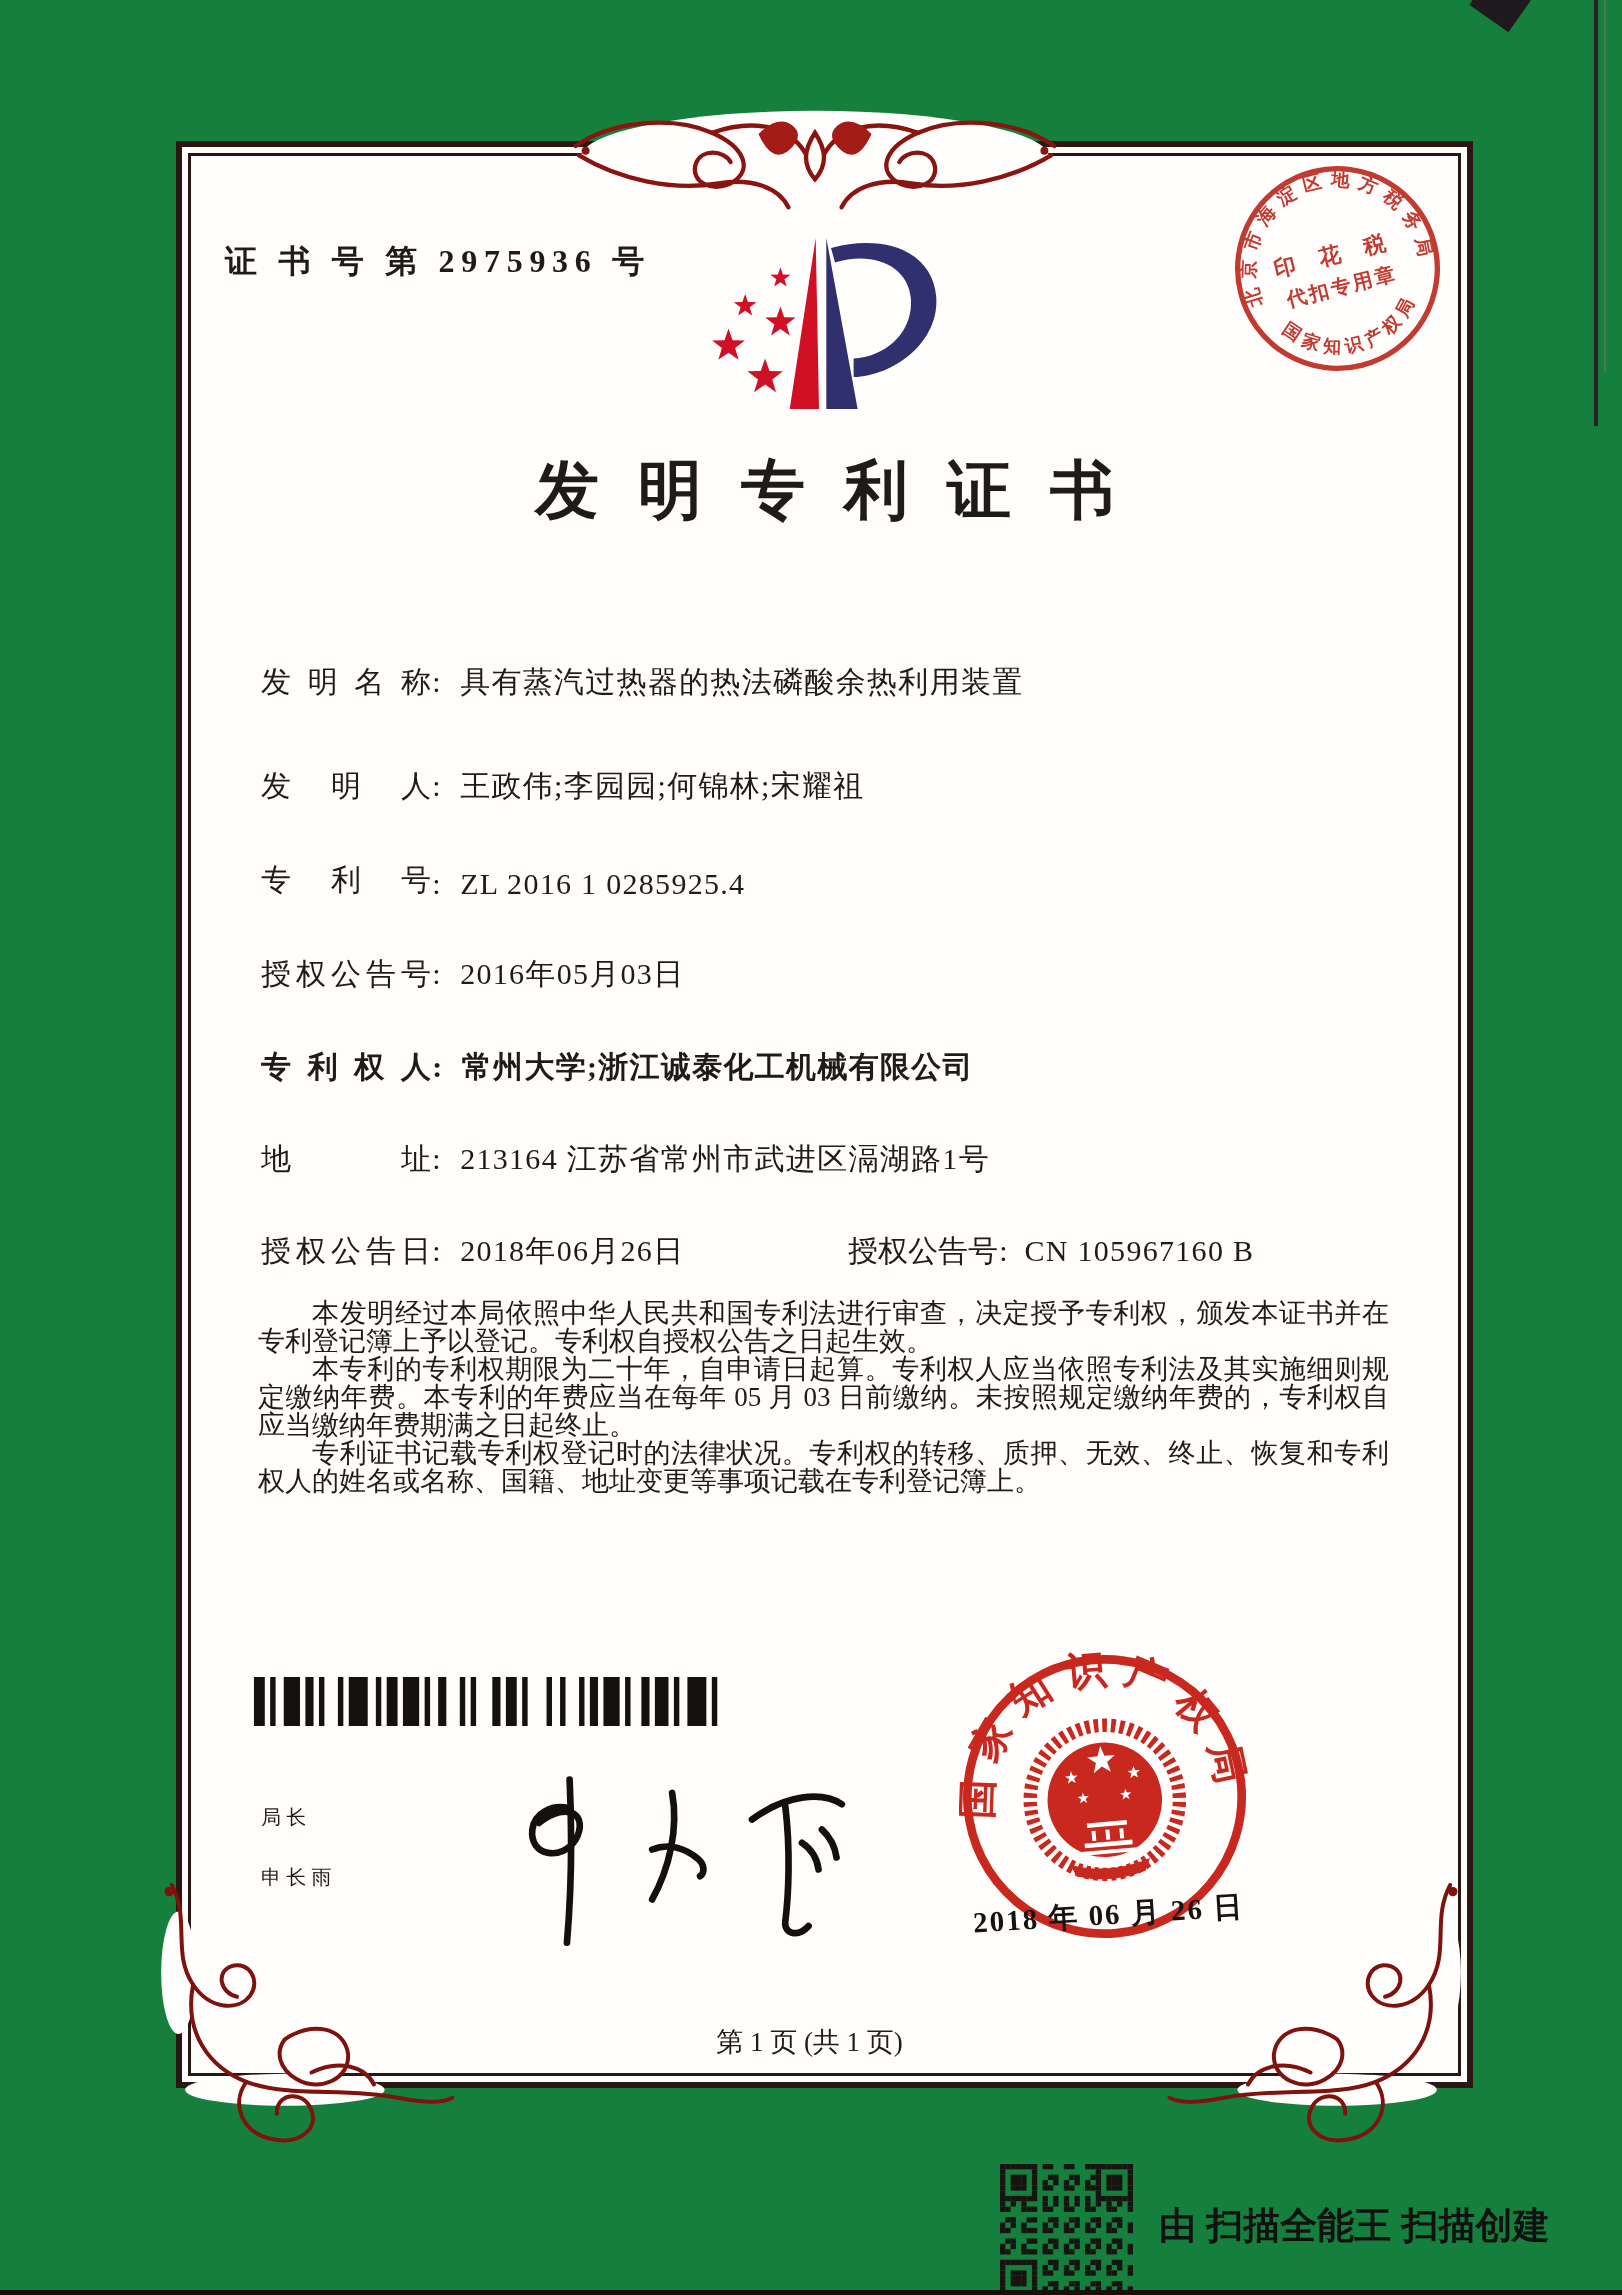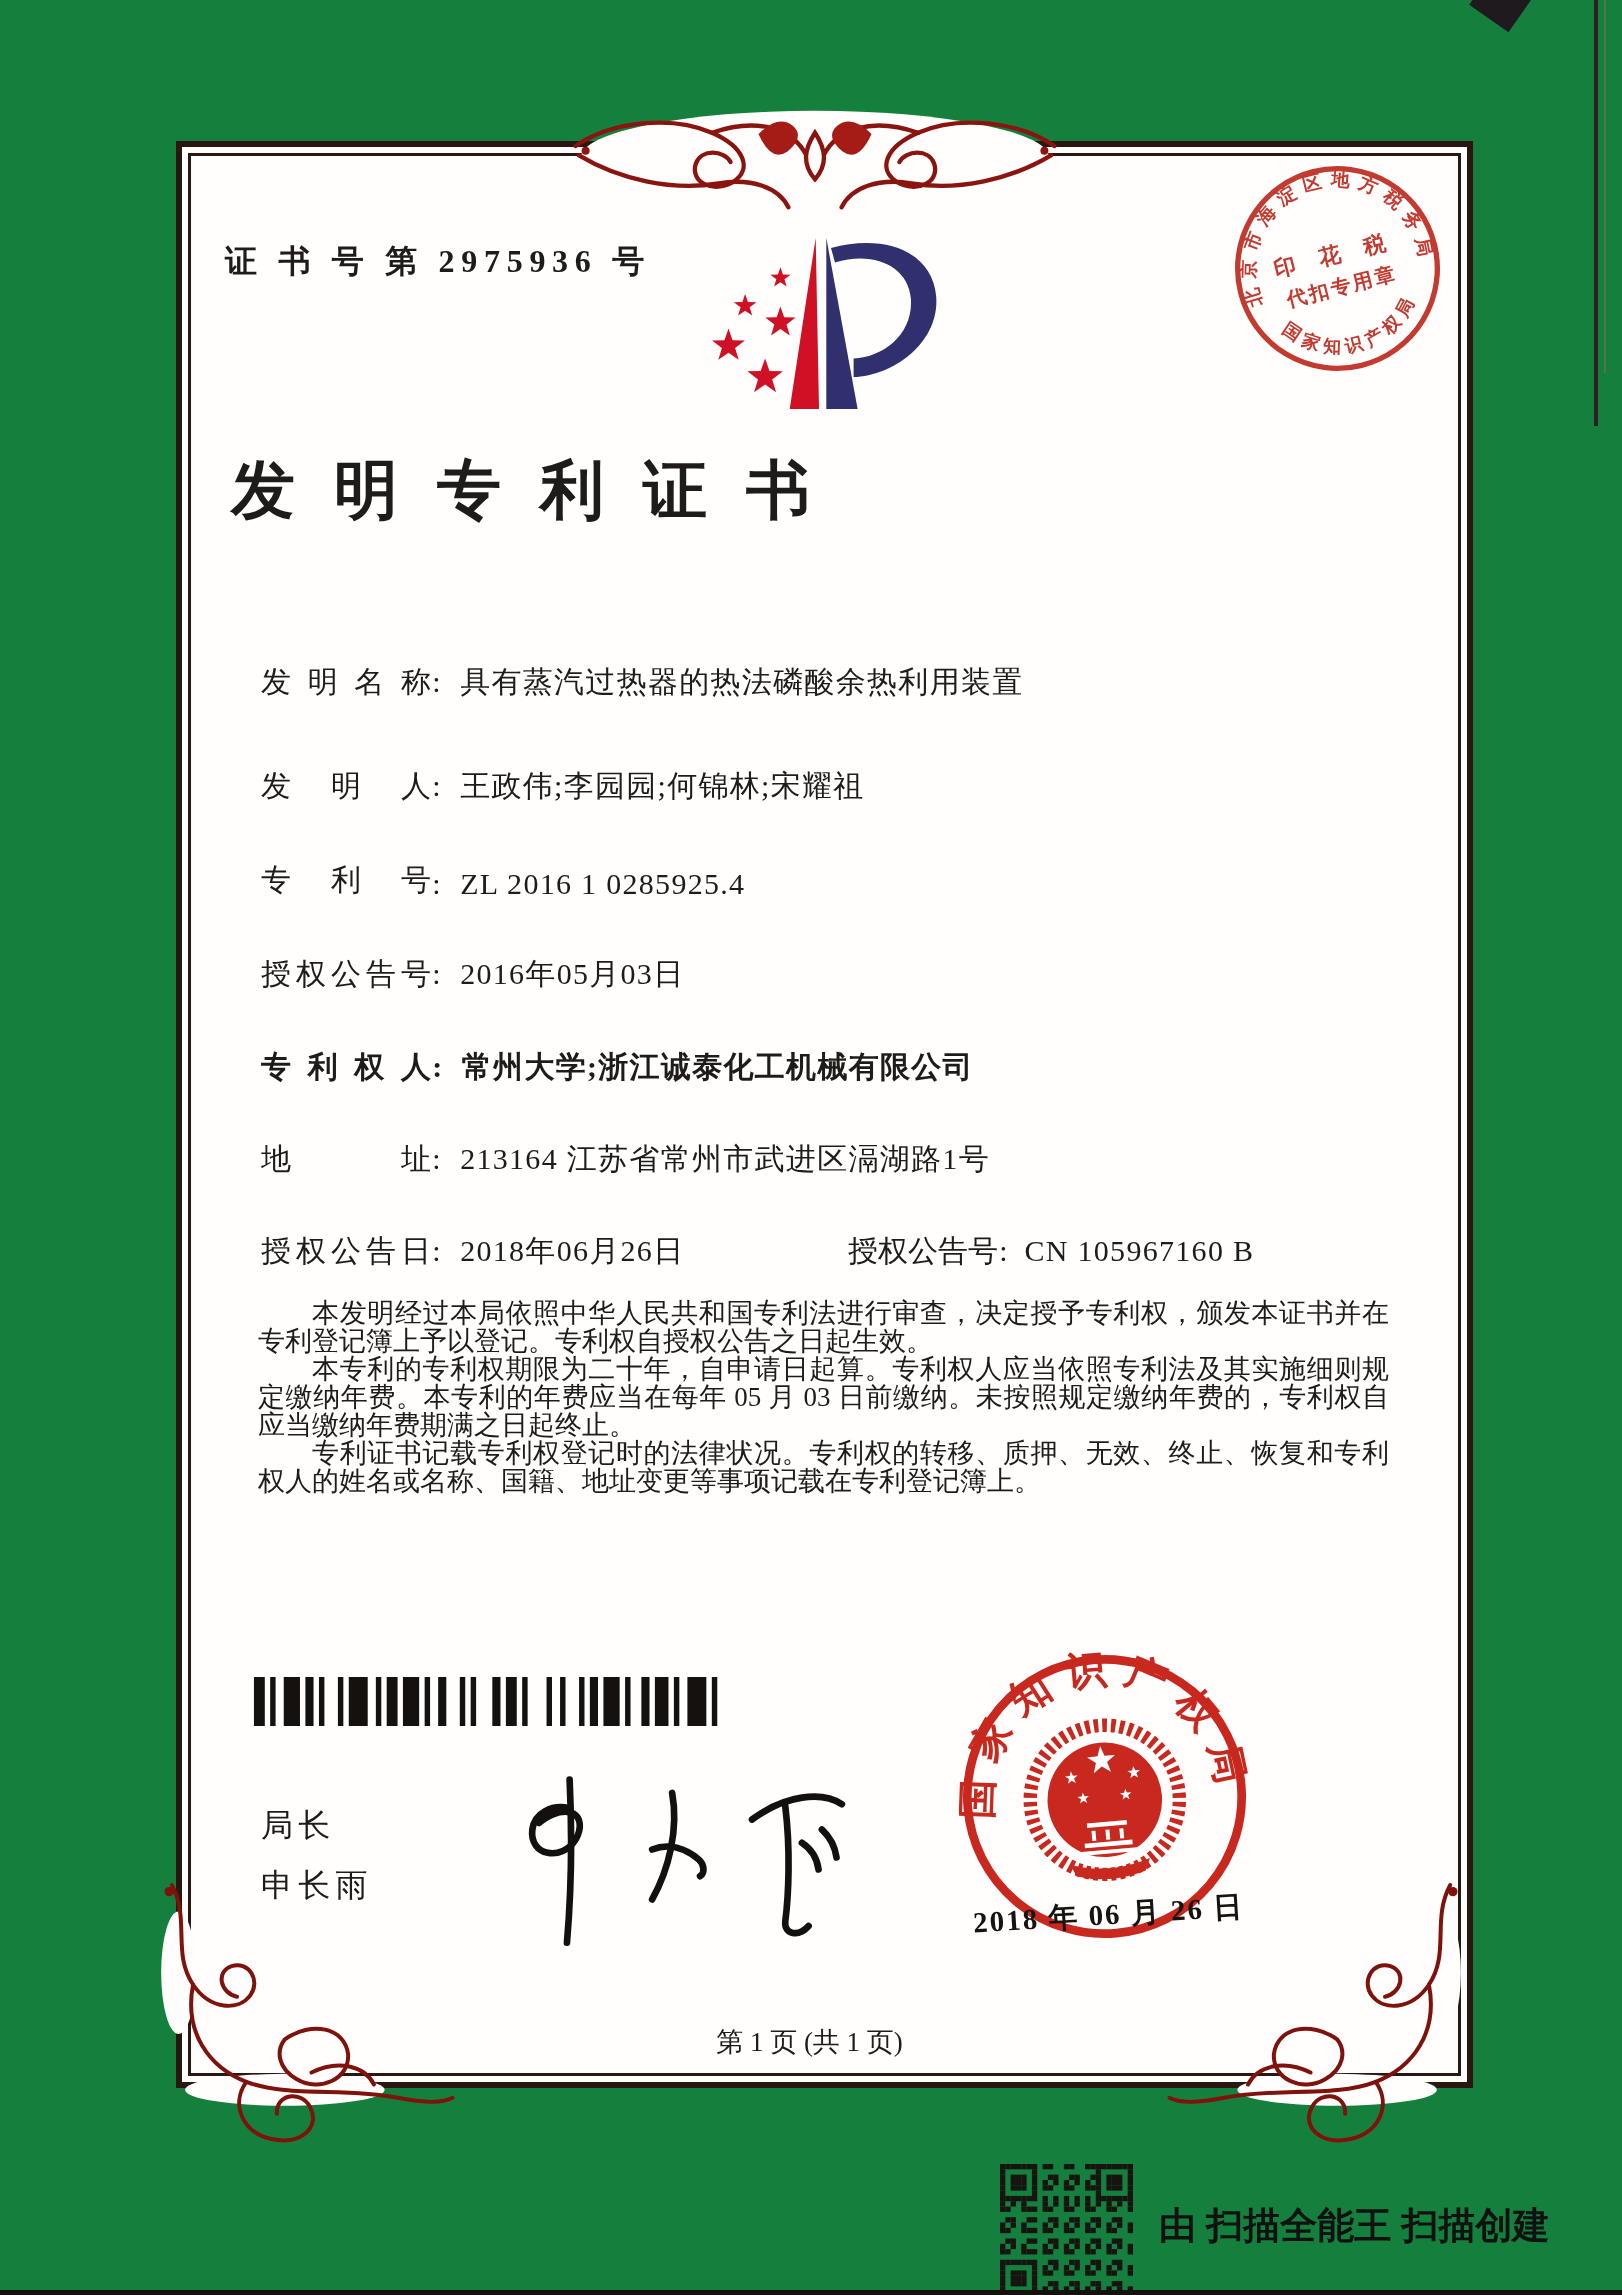--- a/index.html
+++ b/index.html
@@ -10,32 +10,32 @@
   .frame{position:absolute;left:176px;top:141px;width:1297px;height:1947px;
          border:6.7px solid #2b1712;background:#fffefd;box-sizing:border-box;}
   .frame-inner{position:absolute;inset:6px;border:3.3px solid #2b1712;}
   
   .watermark{position:absolute;left:187px;top:998px;width:1276px;height:1086px;
     background:linear-gradient(180deg,rgba(244,199,189,0) 0%,rgba(244,199,189,.22) 30%,
      rgba(242,186,175,.55) 55%,rgba(243,190,180,.9) 80%,rgba(246,203,193,.95) 100%);}
   .watermark svg{position:absolute;left:0;top:0;}
   
   .cert-no{position:absolute;left:225px;top:240px;font-size:32px;letter-spacing:6.7px;font-weight:600;}
-  .title{position:absolute;left:192px;top:447px;width:1297px;
+  .title{position:absolute;left:176px;top:447px;width:1297px;text-align:center;
          font-size:64px;font-weight:bold;letter-spacing:39px;text-indent:39px;}
   .fieldrow{position:absolute;left:261px;width:1171px;font-size:30px;white-space:nowrap;}
   .flabel{display:inline-block;width:170px;text-align:justify;text-align-last:justify;vertical-align:bottom;}
   .fcolon{display:inline-block;margin-left:1.3px;}
   .fvalue{margin-left:12px;letter-spacing:1.3px;}
   .grant-second{position:absolute;left:587px;top:0;}
   .grant-second .fvalue{margin-left:9.3px;}
   .body-text{position:absolute;left:258px;top:1299px;width:1131px;font-size:27px;
              line-height:28px;text-align:justify;}
   .body-text p{margin:0;text-indent:2em;}
-  .officer{position:absolute;left:261px;font-size:32px;letter-spacing:5.3px;}
+  .officer{position:absolute;left:261px;font-size:20px;letter-spacing:5.3px;}
   .seal-date{position:absolute;left:973px;top:1894px;width:313px;font-size:29px;font-weight:600;
              letter-spacing:2px;color:#17140f;transform:rotate(-3.5deg);white-space:nowrap;}
   .page-footer{position:absolute;left:161px;top:2024px;width:1297px;text-align:center;font-size:27px;}
   .scan-credit{position:absolute;left:1159px;top:2201px;font-size:37px;font-weight:600;
                font-family:"Liberation Sans","DejaVu Sans",sans-serif;color:#111;}
   
   .edge-line1{position:absolute;left:1594px;top:0;width:4px;height:426px;background:#2b2024;}
   .edge-line2{position:absolute;left:1604px;top:0;width:2px;height:373px;background:#7b6a64;opacity:.6;}
   .corner-mark{position:absolute;left:1476px;top:-17.3px;width:48px;height:39px;background:#1f1a1d;
                transform:rotate(35deg);}

